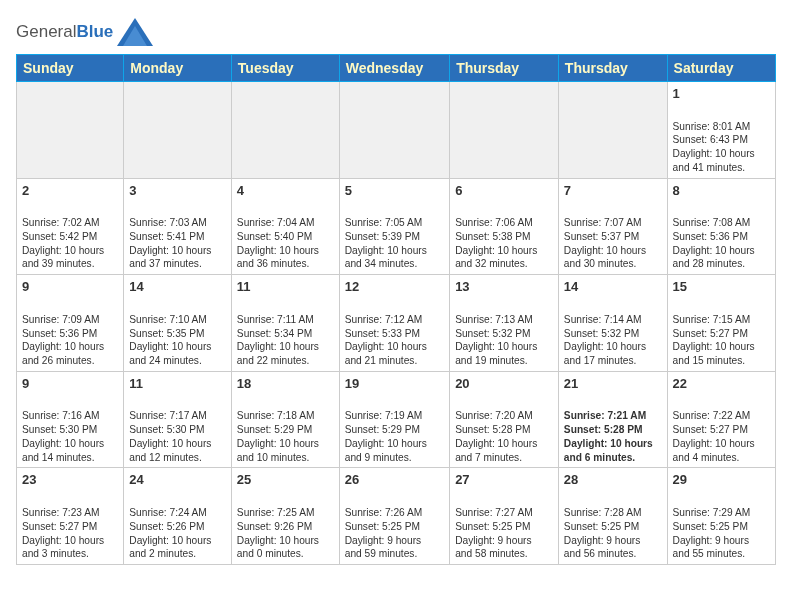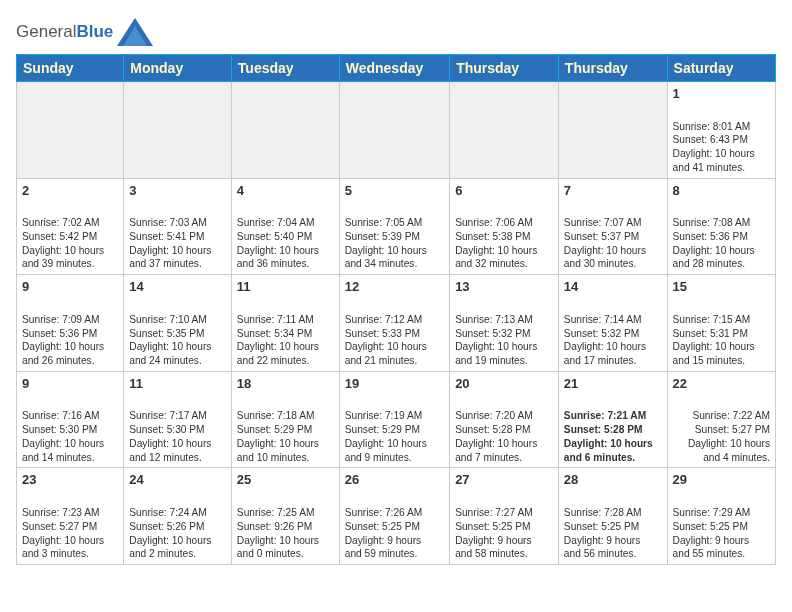--- a/index.html
+++ b/index.html
@@ -228,21 +228,21 @@
           <td>
             <span class="day-number">14</span>
             <div class="day-info" style="white-space: pre-line;">Sunrise: 7:14 AM
 Sunset: 5:32 PM
 Daylight: 10 hours
 and 17 minutes.</div>
           </td>
           <td>
             <span class="day-number">15</span>
             <div class="day-info" style="white-space: pre-line;">Sunrise: 7:15 AM
-Sunset: 5:31 PM
+Sunset: 5:27 PM
 Daylight: 10 hours
 and 15 minutes.</div>
           </td>
         </tr>
         <tr>
           <td>
             <span class="day-number">9</span>
             <div class="day-info" style="white-space: pre-line;">Sunrise: 7:16 AM
 Sunset: 5:30 PM
 Daylight: 10 hours
@@ -278,21 +278,21 @@
           </td>
           <td>
             <span class="day-number">21</span>
             <div class="day-info" style="white-space: pre-line; font-weight: bold;">Sunrise: 7:21 AM
 Sunset: 5:28 PM
 Daylight: 10 hours
 and 6 minutes.</div>
           </td>
           <td>
             <span class="day-number">22</span>
-            <div class="day-info" style="white-space: pre-line; text-align: right;">Sunrise: 7:22 AM
+            <div class="day-info" style="white-space: pre-line;">Sunrise: 7:22 AM
 Sunset: 5:27 PM
 Daylight: 10 hours
 and 4 minutes.</div>
           </td>
         </tr>
         <tr>
           <td>
             <span class="day-number">23</span>
             <div class="day-info" style="white-space: pre-line;">Sunrise: 7:23 AM
 Sunset: 5:27 PM

